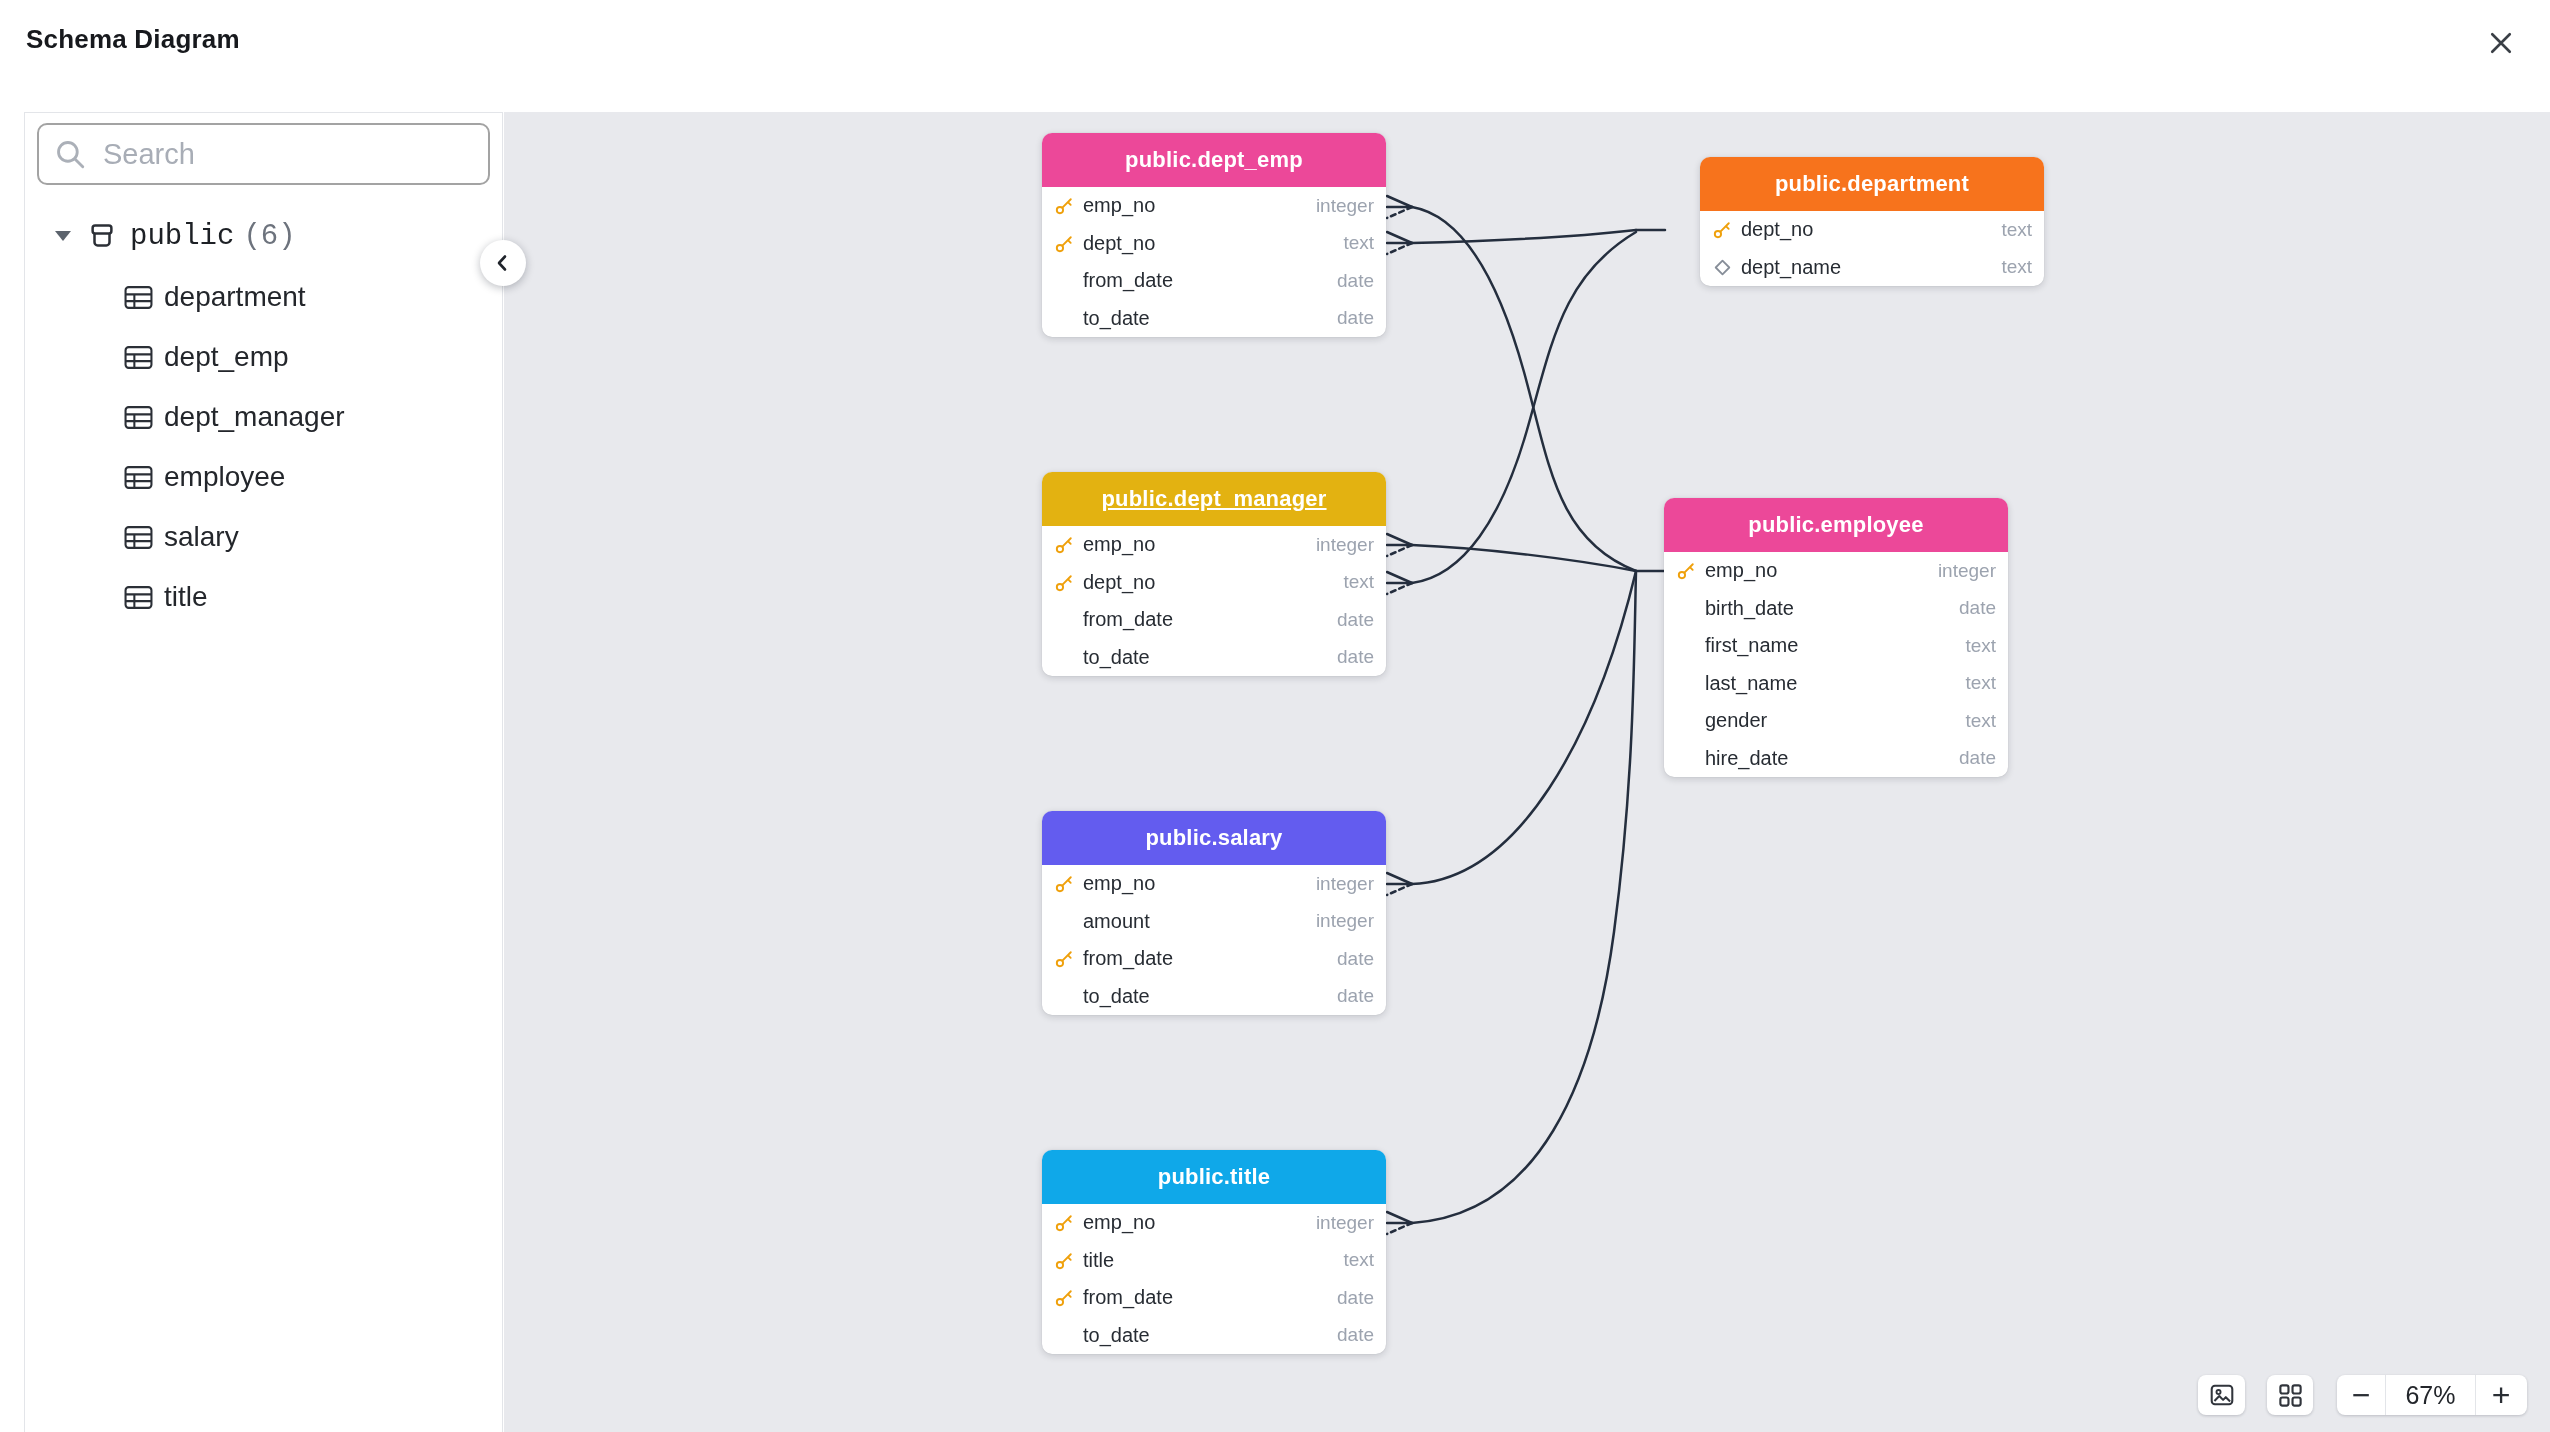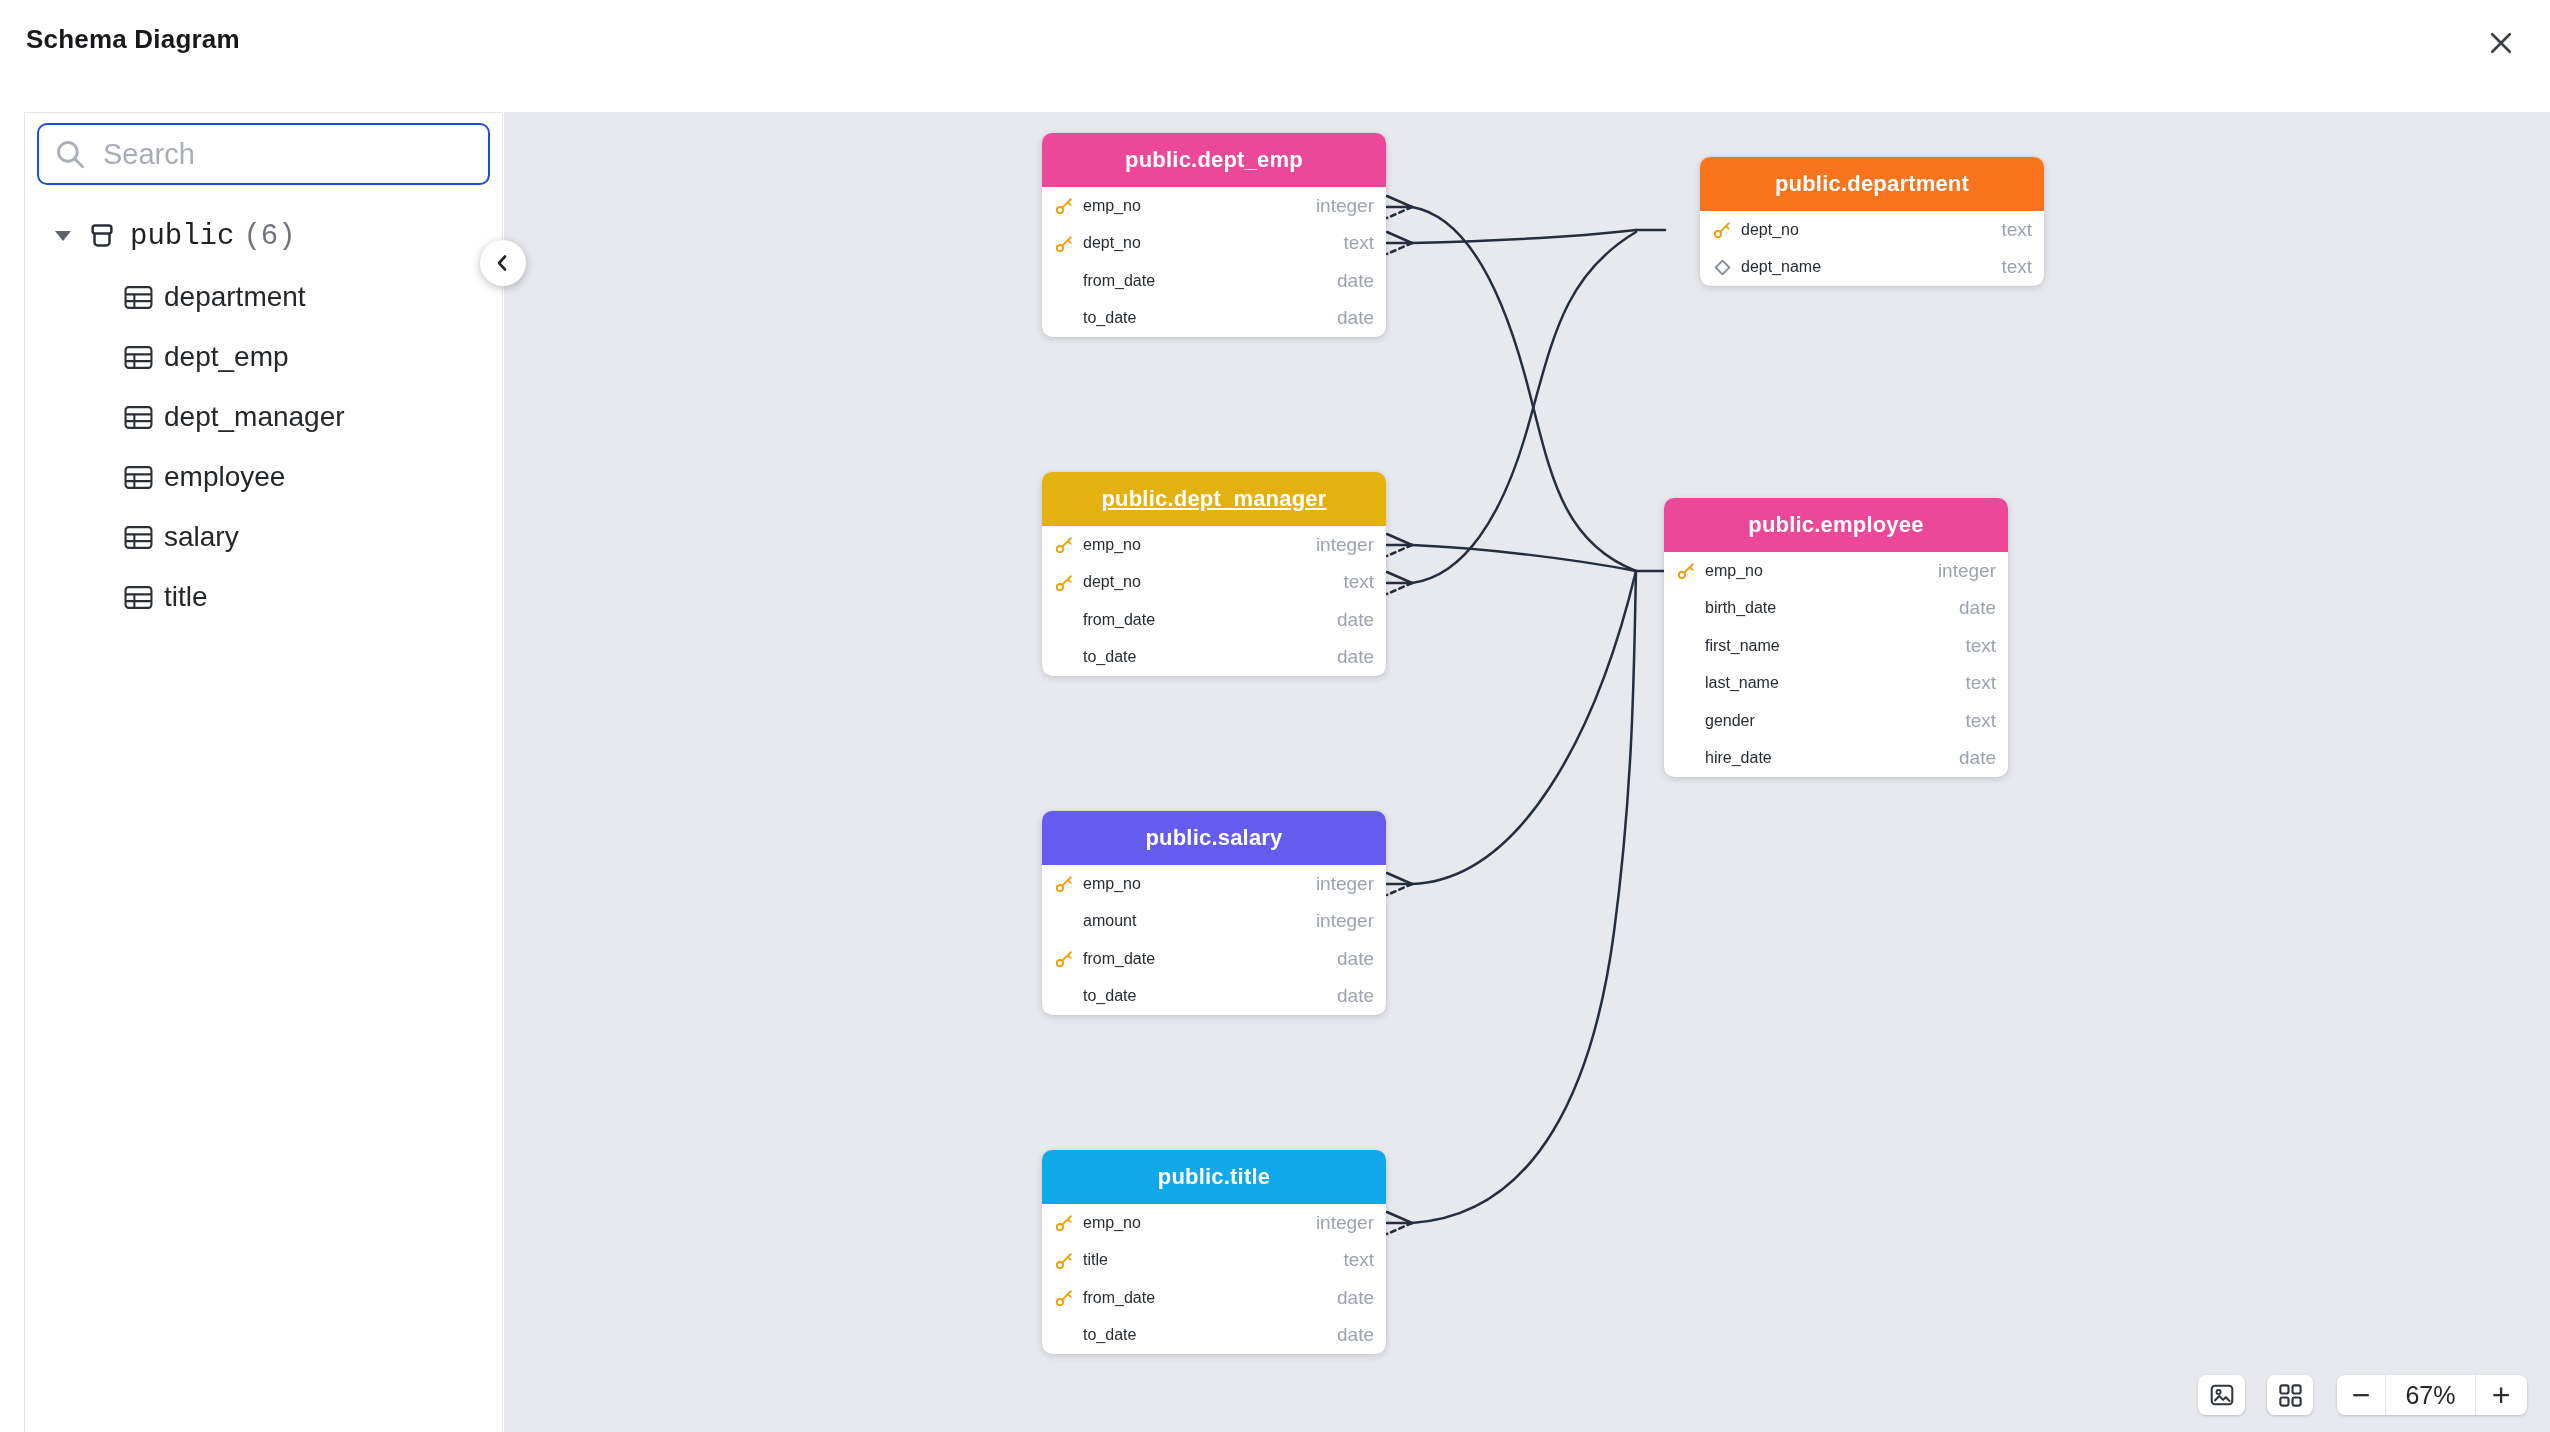--- a/index.html
+++ b/index.html
@@ -8,21 +8,21 @@
     background:#ffffff;font-family:"Liberation Sans","DejaVu Sans",sans-serif;
     -webkit-font-smoothing:antialiased;
   }
   
   .app-header{position:absolute;top:0;left:0;right:0;height:112px;background:#fff;z-index:40;}
   .app-title{position:absolute;left:26px;top:24px;font-size:26px;font-weight:600;color:#17191d;letter-spacing:.2px;}
   .close-btn{position:absolute;top:19px;left:2477px;width:48px;height:48px;display:flex;align-items:center;justify-content:center;cursor:pointer;background:none;border:none;}
   
   .sidebar{position:absolute;left:24px;top:112px;width:479px;bottom:0;background:#fff;
     border:1px solid #e3e5e9;border-bottom:none;box-sizing:border-box;z-index:20;}
-  .search-wrap{position:absolute;left:12px;right:12px;top:10px;height:62px;border:2px solid #1d4ed8;
+  .search-wrap{position:absolute;left:12px;right:12px;top:10px;height:62px;border:2px solid #a3a3a3;
     border-radius:10px;display:flex;align-items:center;padding:0 14px;box-sizing:border-box;background:#fff;}
   .search-wrap svg{flex:0 0 auto;margin-right:14px;}
   .search-input{border:none;outline:none;font-size:29px;color:#33363c;width:100%;
     font-family:"Liberation Sans","DejaVu Sans",sans-serif;background:transparent;}
   .search-input::placeholder{color:#a8adb6;}
   .tree{position:absolute;top:92px;left:0;right:0;}
   .schema-row{height:62px;display:flex;align-items:center;padding-left:30px;font-size:29px;color:#1d2025;cursor:pointer;font-family:Liberation Mono, monospace;}
   .caret-down{width:0;height:0;border-left:8px solid transparent;border-right:8px solid transparent;
     border-top:10px solid #5c636d;margin-right:16px;flex:0 0 auto;}
   .schema-row svg{margin-right:13px;flex:0 0 auto;}
@@ -39,21 +39,21 @@
   .edges path{stroke:#242e3e;stroke-width:2.5;fill:none;stroke-linecap:round;}
   .edges path.dash{stroke-dasharray:5 4;}
   
   .node{position:absolute;width:344px;background:#fff;border-radius:10px;
     box-shadow:0 2px 7px rgba(18,24,40,.16),0 0 1px rgba(18,24,40,.18);z-index:10;cursor:grab;}
   .node-header{height:54px;border-radius:10px 10px 0 0;color:#fff;font-size:22px;font-weight:700;
     display:flex;align-items:center;justify-content:center;letter-spacing:.2px;}
   .node-body{padding:0;}
   .node-row{height:37.5px;display:flex;align-items:center;padding:0 12px 0 10px;}
   .row-icon{width:24px;height:22px;display:flex;align-items:center;justify-content:center;margin-right:7px;flex:0 0 auto;}
-  .row-name{font-size:16px;color:#272c33;}
+  .row-name{font-size:20px;color:#272c33;}
   .row-type{margin-left:auto;font-size:19px;color:#9ca3af;}
   
   .tool-btn{position:absolute;bottom:17px;height:40px;background:#fff;border-radius:8px;
     box-shadow:0 1px 3px rgba(15,20,35,.2);display:flex;align-items:center;justify-content:center;cursor:pointer;border:none;}
   .btn-image{right:305px;width:47px;}
   .btn-grid{right:237px;width:46px;}
   .zoom-group{position:absolute;right:23px;bottom:17px;height:40px;width:190px;background:#fff;border-radius:8px;
     box-shadow:0 1px 3px rgba(15,20,35,.2);display:flex;overflow:hidden;}
   .zoom-seg{display:flex;align-items:center;justify-content:center;height:100%;cursor:pointer;}
   .zoom-out{width:48px;border-right:1.5px solid #e3e5e9;font-size:32px;color:#2a2e34;}

